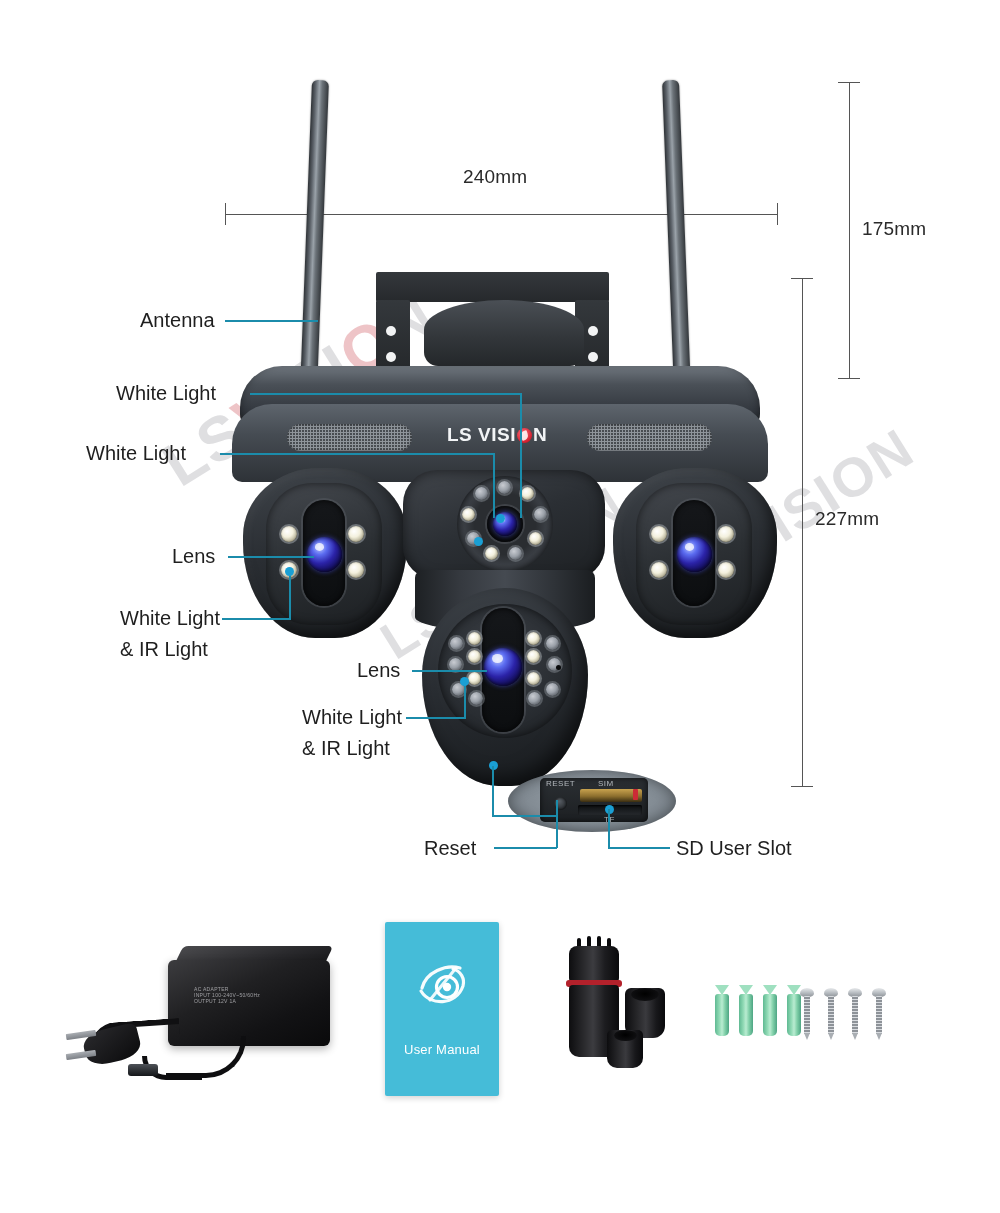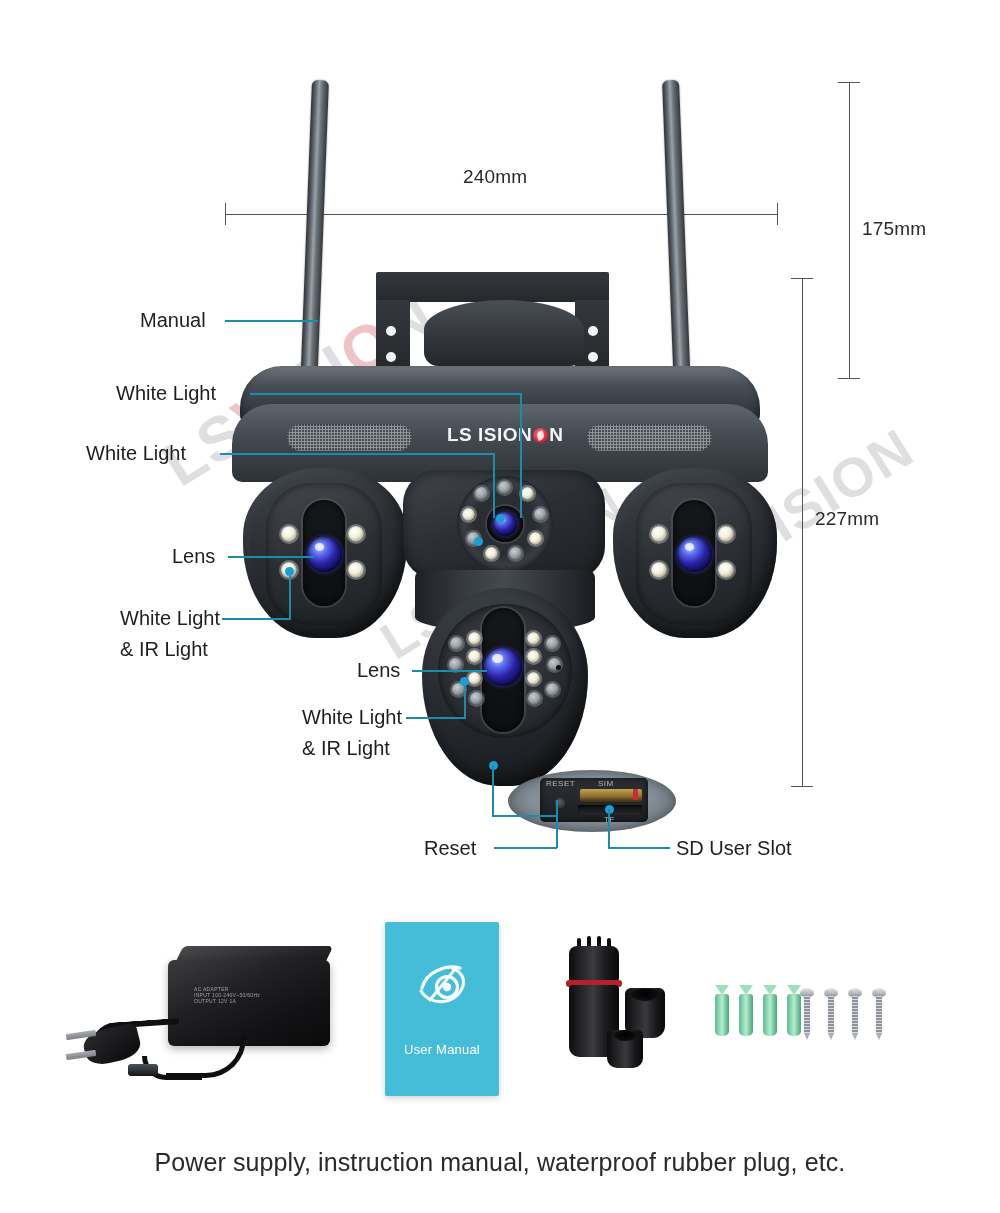--- a/index.html
+++ b/index.html
@@ -410,21 +410,21 @@
     <div class="neckring" style="left:424px; top:300px; width:160px; height:66px;"></div>
 
     <div class="topcap" style="left:240px; top:366px; width:520px; height:62px;"></div>
 
     <div class="headband" style="left:232px; top:404px; width:536px; height:78px;"></div>
 
     <div class="mesh" style="left:287px; top:424px; width:125px; height:27px;"></div>
     <div class="mesh" style="left:587px; top:424px; width:125px; height:27px;"></div>
 
     <div class="logo" style="left:447px; top:424px;">
-      <span>LS ISION</span><span class="o-mark"></span><span>N</span>
+      <span>LS VISI</span><span class="o-mark"></span><span>N</span>
     </div>
 
     <div class="side-dome" style="left:243px; top:468px; width:164px; height:170px;"></div>
     <div class="side-face" style="left:266px; top:483px; width:116px; height:142px;"></div>
     <div class="lens-window" style="left:303px; top:500px; width:42px; height:106px;"></div>
     <div class="lens" style="left:307px; top:537px; width:35px; height:35px;"></div>
     <div class="led" style="left:281px; top:526px; width:16px; height:16px;"></div>
     <div class="led" style="left:281px; top:562px; width:16px; height:16px;"></div>
     <div class="led" style="left:348px; top:526px; width:16px; height:16px;"></div>
     <div class="led" style="left:348px; top:562px; width:16px; height:16px;"></div>
@@ -481,21 +481,21 @@
     <div class="sd-txt" style="left:546px; top:779px;">RESET</div>
     <div class="sd-txt" style="left:598px; top:779px;">SIM</div>
     <div class="sd-slot-a" style="left:580px; top:789px; width:62px; height:13px;"></div>
     <div class="sd-redtab" style="left:633px; top:789px; width:5px; height:11px;"></div>
     <div class="sd-slot-b" style="left:578px; top:805px; width:64px; height:10px;"></div>
     <div class="sd-txt" style="left:604px; top:815px;">TF</div>
     <div class="sd-btn" style="left:554px; top:797px;"></div>
 
   </div>
 
-  <div class="callout" style="left:140px; top:305px;">Manual</div>
+  <div class="callout" style="left:140px; top:305px;">Antenna</div>
   <div class="lead-h" style="left:225px; top:320px; width:93px;"></div>
 
   <div class="callout" style="left:116px; top:378px;">White Light</div>
   <div class="lead-h" style="left:250px; top:393px; width:272px;"></div>
   <div class="lead-v" style="left:520px; top:393px; height:125px;"></div>
   <div class="dot" style="left:496px; top:514px;"></div>
 
   <div class="callout" style="left:86px; top:438px;">White Light</div>
   <div class="lead-h" style="left:220px; top:453px; width:275px;"></div>
   <div class="lead-v" style="left:493px; top:453px; height:65px;"></div>
@@ -623,15 +623,14 @@
       </div>
       <div style="position:absolute; left:72px; top:0px;">
         <div class="screw-head" style="left:0px; top:0px; width:14px; height:9px;"></div>
         <div class="screw-shaft" style="left:4px; top:8px; width:6px; height:38px;"></div>
         <div class="screw-point" style="left:4px; top:45px;"></div>
       </div>
     </div>
 
   </div>
 
-  <div id="caption">Power supply, instruction manual, waterproof rubber plug, etc.</div>
 
 </div>
 
 </body></html>

